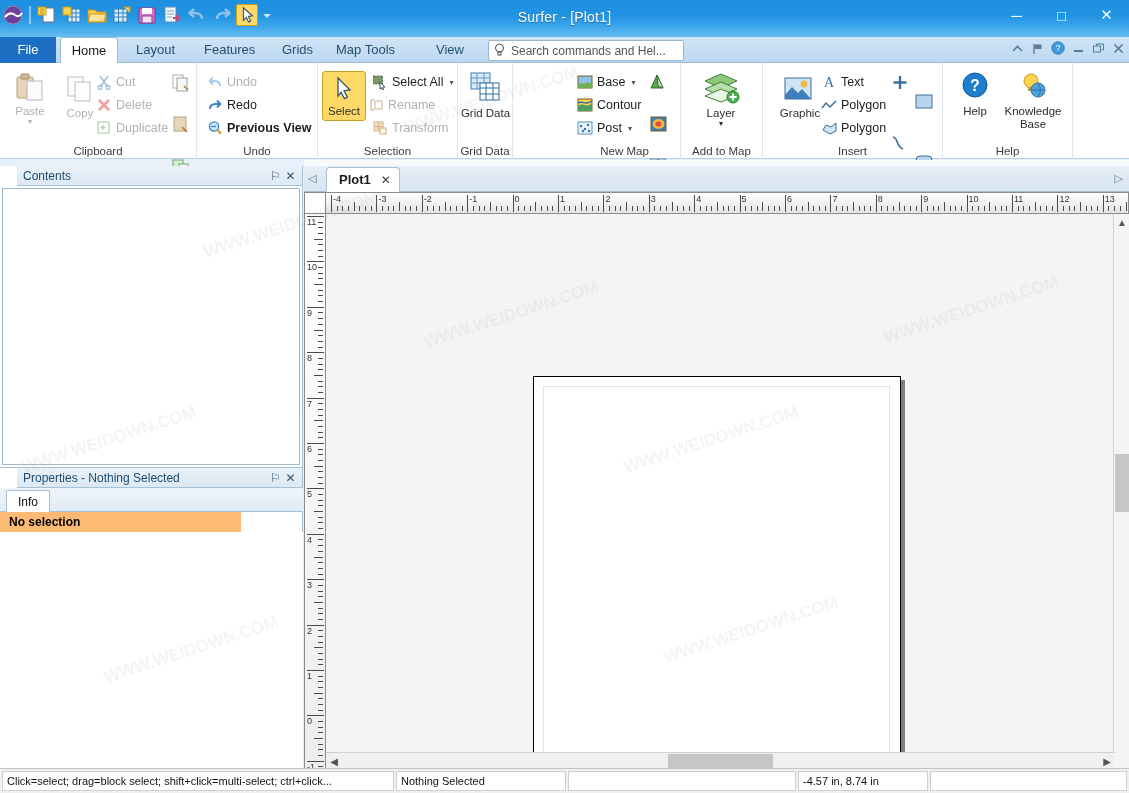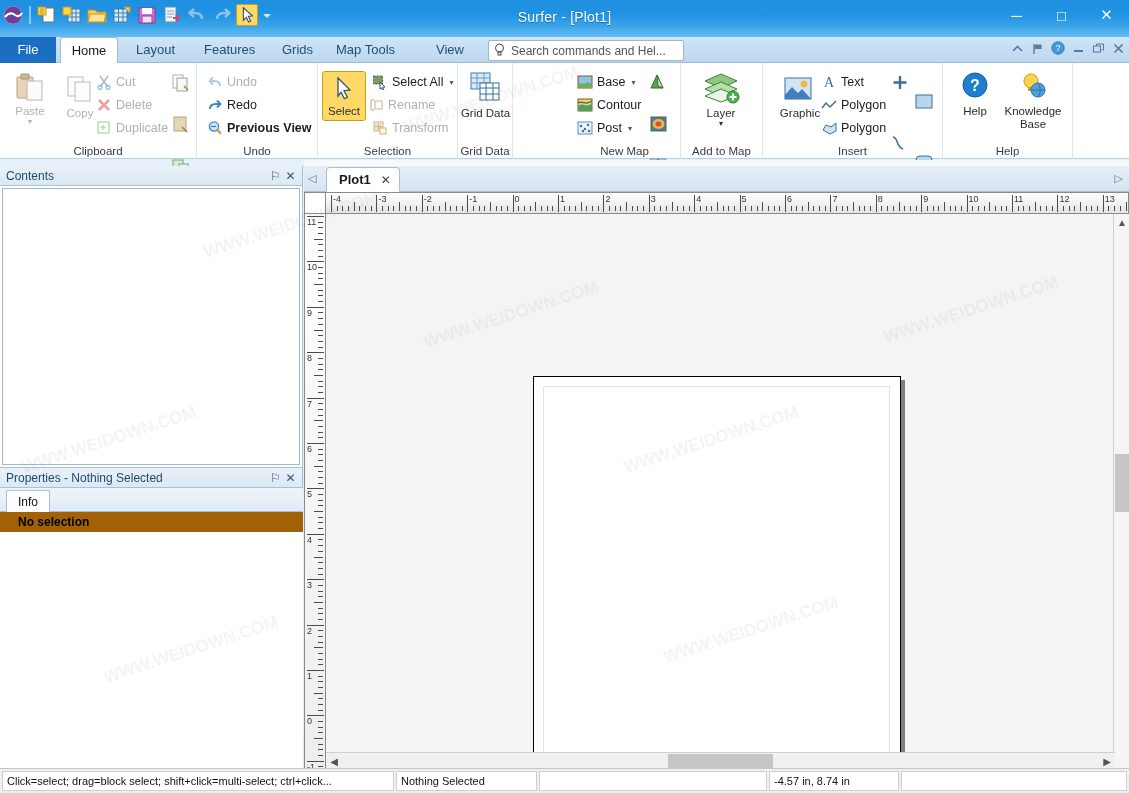--- a/index.html
+++ b/index.html
@@ -78,42 +78,42 @@
   .small.disabled { color:#b1b1b1; }
   .sicon { width:16px; height:16px; position:relative; flex:0 0 16px; }
   .caret { font-size:8px; color:#555; margin-left:2px; }
   .minibtn { width:20px; height:19px; position:relative; cursor:pointer; }
 
   
   .panel-hdr {
     height:20px; background:linear-gradient(to bottom,#eaf1f8,#dce8f3);
     border-bottom:1px solid #a8c0d6;
     display:flex; align-items:center; padding:0 4px 0 6px;
-    font-size:12px; color:#1c4b70;
+    font-size:12px; color:#1c4b70;margin-left:17px;
   }
   .panel-hdr .ttl { flex:1; }
   .panel-hdr .btn { width:15px; text-align:center; color:#33536e; cursor:pointer; font-size:12px; }
   .contents-panel {
     position:absolute; left:0; top:166px; width:303px; height:302px;
     background:#fff; border-right:1px solid #a8c0d6; border-bottom:1px solid #a8c0d6;
   }
   .contents-body { position:absolute; left:2px; right:2px; top:22px; bottom:2px;
                    background:#fff; border:1px solid #9eb8cd; }
   .props-panel {
     position:absolute; left:0; top:468px; width:303px; height:300px;
     background:#fff; border-right:1px solid #a8c0d6;
   }
   .props-tabs { position:absolute; left:0; top:20px; width:303px; height:24px;
                 background:linear-gradient(to bottom,#eef4fa,#e1ebf5); border-bottom:1px solid #a8c0d6; }
   .ptab { position:absolute; left:6px; top:2px; height:22px; line-height:22px; padding:0 11px;
           background:#fff; border:1px solid #a8c0d6; border-bottom:none;
           font-size:12px; color:#111; border-radius:2px 2px 0 0; cursor:pointer; }
-  .props-bar { position:absolute; left:0; top:44px; width:303px; height:20px;
-               background:#a16207; color:#000; font-weight:bold; font-size:12px;
-               display:flex; align-items:center; padding-left:18px; }
+  .props-bar { position:absolute; left:0; top:44px; width:241px; height:20px;
+               background:#fdba74; color:#000; font-weight:bold; font-size:12px;
+               display:flex; align-items:center; padding-left:9px; }
   .props-body { position:absolute; left:0; top:64px; width:303px; bottom:0; background:#fff; }
 
   
   .docarea { position:absolute; left:304px; top:160px; width:825px; height:608px; background:#f7f9fb; }
   .doctabs { position:absolute; left:0; top:6px; width:825px; height:26px;
              background:linear-gradient(to bottom,#e6eef6,#d7e4f0); border-bottom:1px solid #a8c0d6; }
   .doctab-arrow { position:absolute; left:4px; top:6px; font-size:11px; color:#50708c; cursor:pointer; }
   .doctab {
     position:absolute; left:22px; top:1px; height:25px; padding:0 8px 0 12px;
     background:#fff; border:1px solid #a8c0d6; border-bottom:1px solid #fff;
@@ -984,21 +984,21 @@
 
     <div class="hscroll">
       <div class="sbtn" style="left:0;top:0;width:16px;height:16px;">◀</div>
       <div class="thumb" style="left:342px;top:1px;width:105px;height:14px;"></div>
       <div class="sbtn" style="right:0;top:0;width:16px;height:16px;">▶</div>
     </div>
   </div>
 
   <div class="statusbar">
     <div class="scell" style="width:392px;">Click=select; drag=block select; shift+click=multi-select; ctrl+click...</div>
-    <div class="scell" style="width:141px;">Nothing Selected</div>
+    <div class="scell" style="width:170px;">Nothing Selected</div>
     <div class="scell" style="width:228px;"></div>
     <div class="scell" style="width:130px;">-4.57 in, 8.74 in</div>
     <div class="scell" style="flex:1;margin-right:2px;"></div>
   </div>
 
   <div class="wm" style="left:18px;top:430px;">WWW.WEIDOWN.COM</div>
   <div class="wm" style="left:200px;top:215px;">WWW.WEIDOWN.COM</div>
   <div class="wm" style="left:420px;top:305px;">WWW.WEIDOWN.COM</div>
   <div class="wm" style="left:620px;top:430px;">WWW.WEIDOWN.COM</div>
   <div class="wm" style="left:880px;top:300px;">WWW.WEIDOWN.COM</div>

